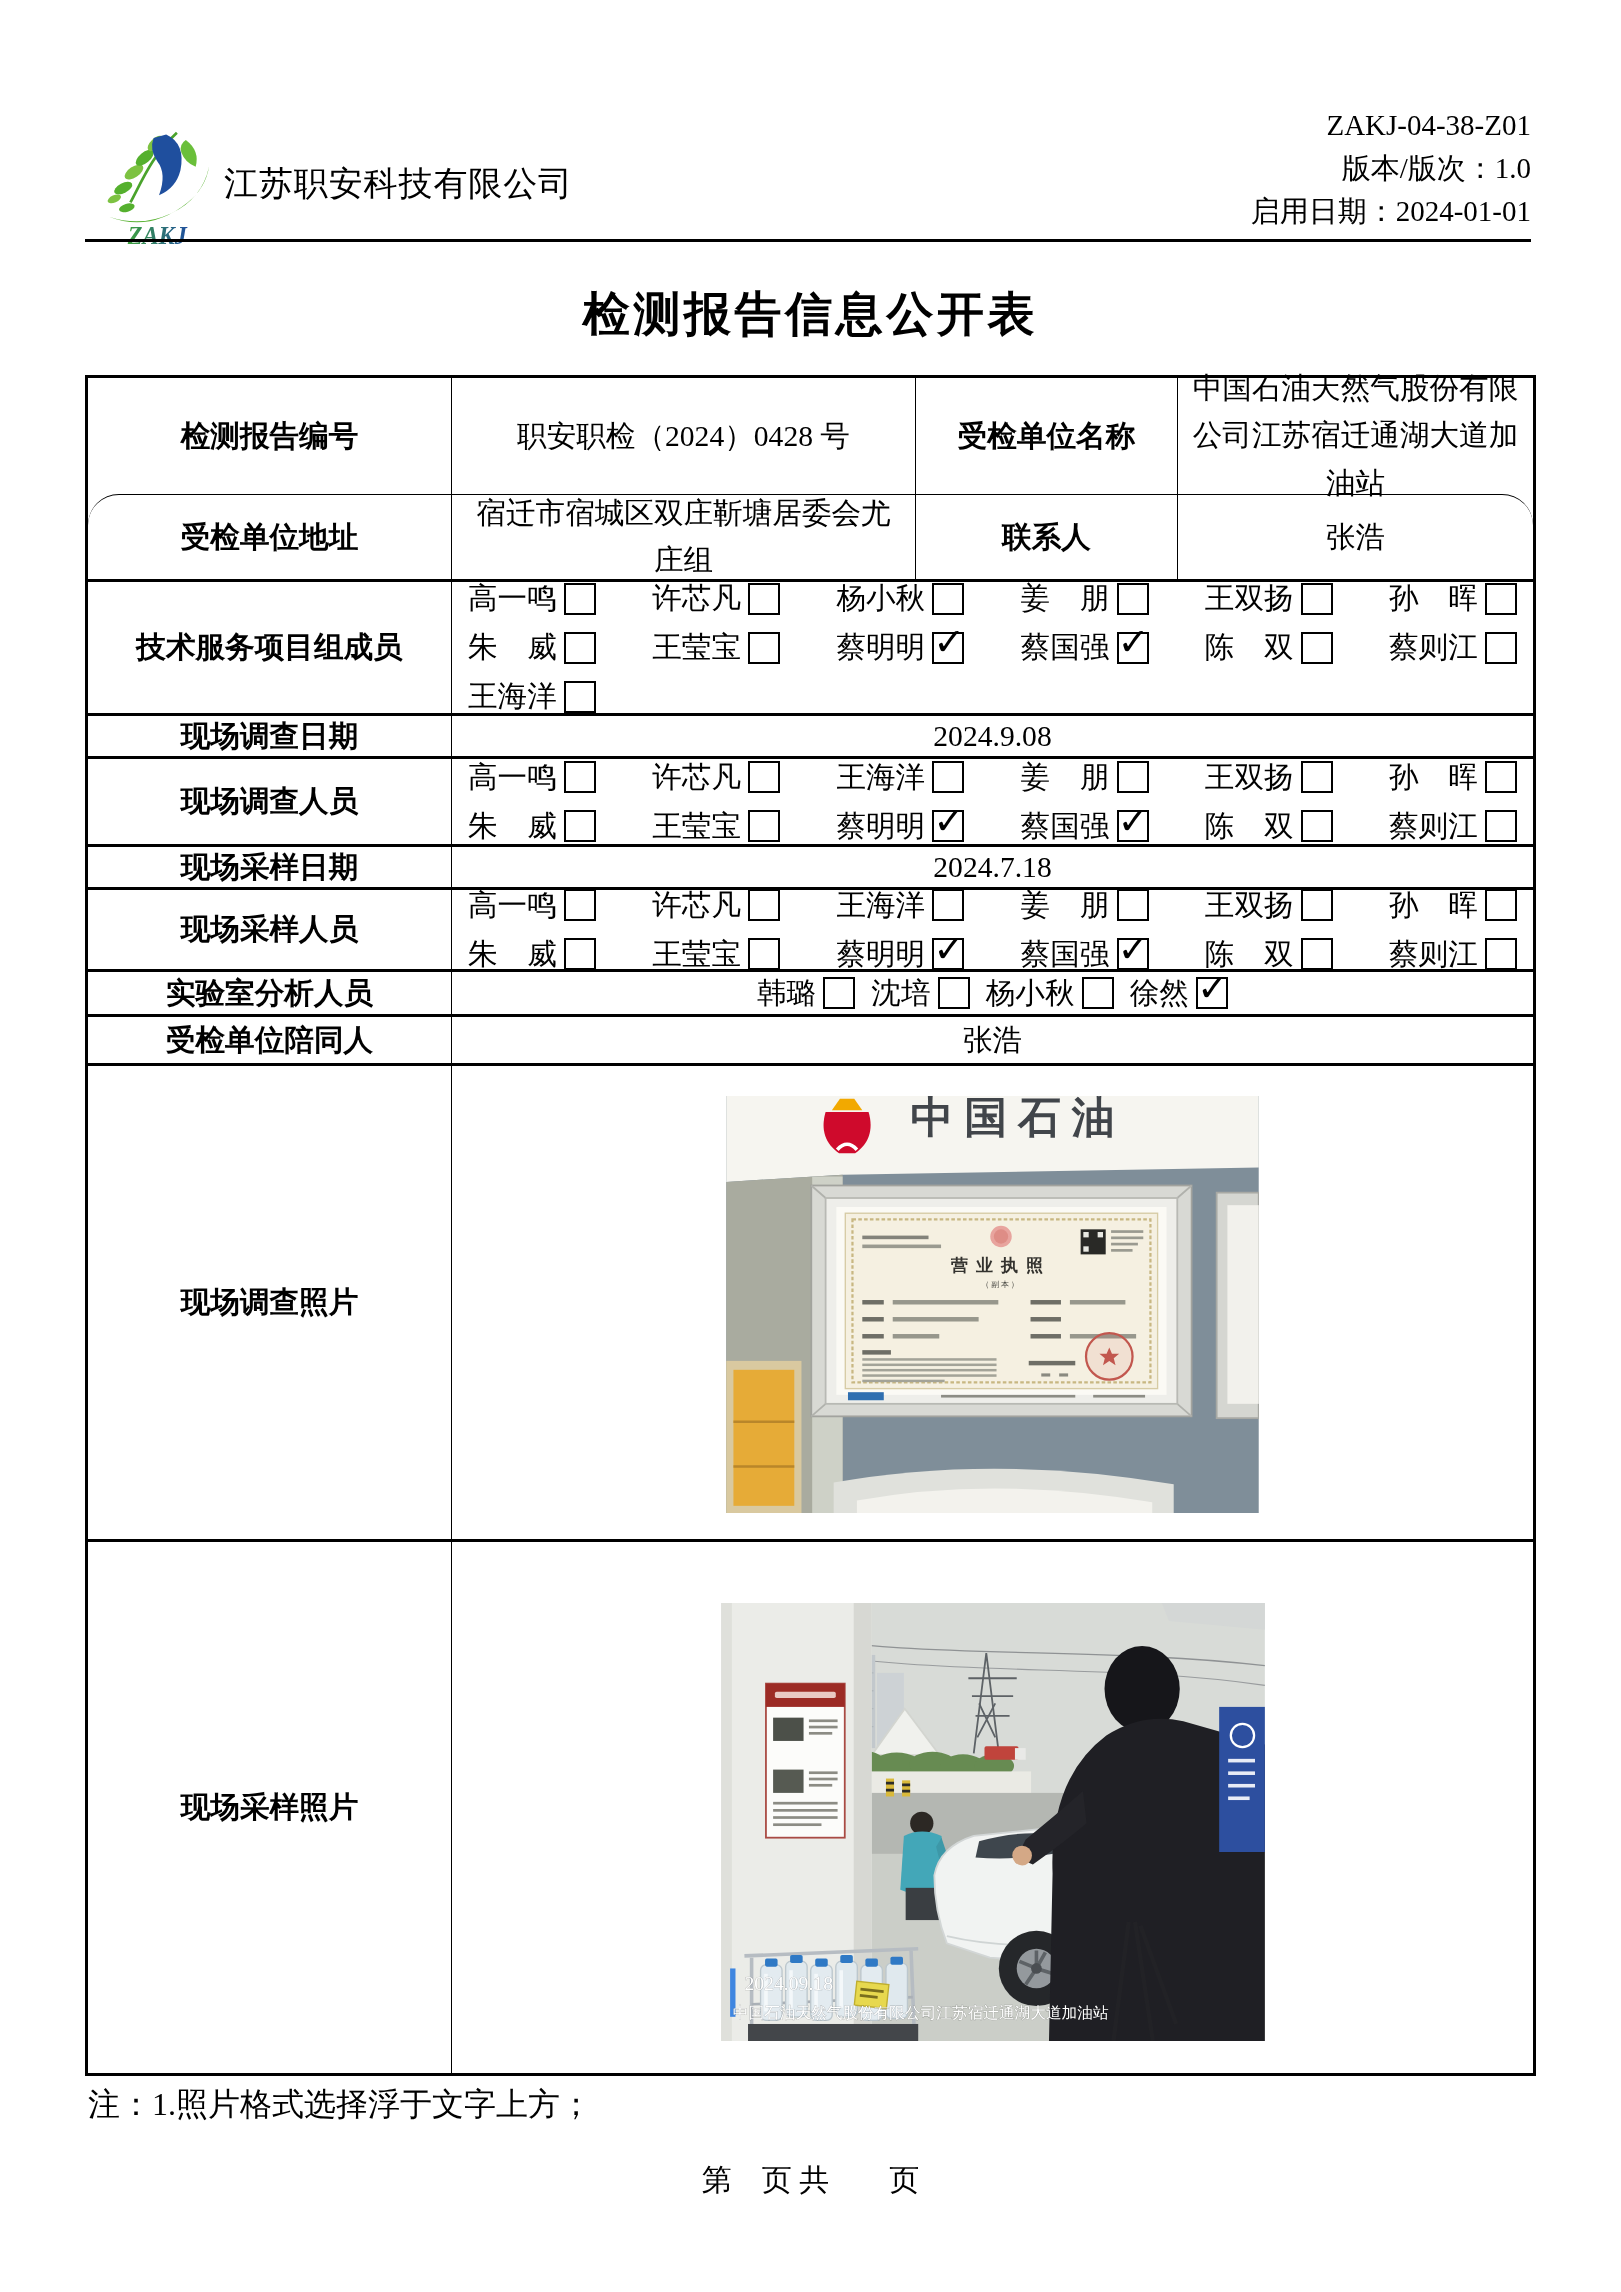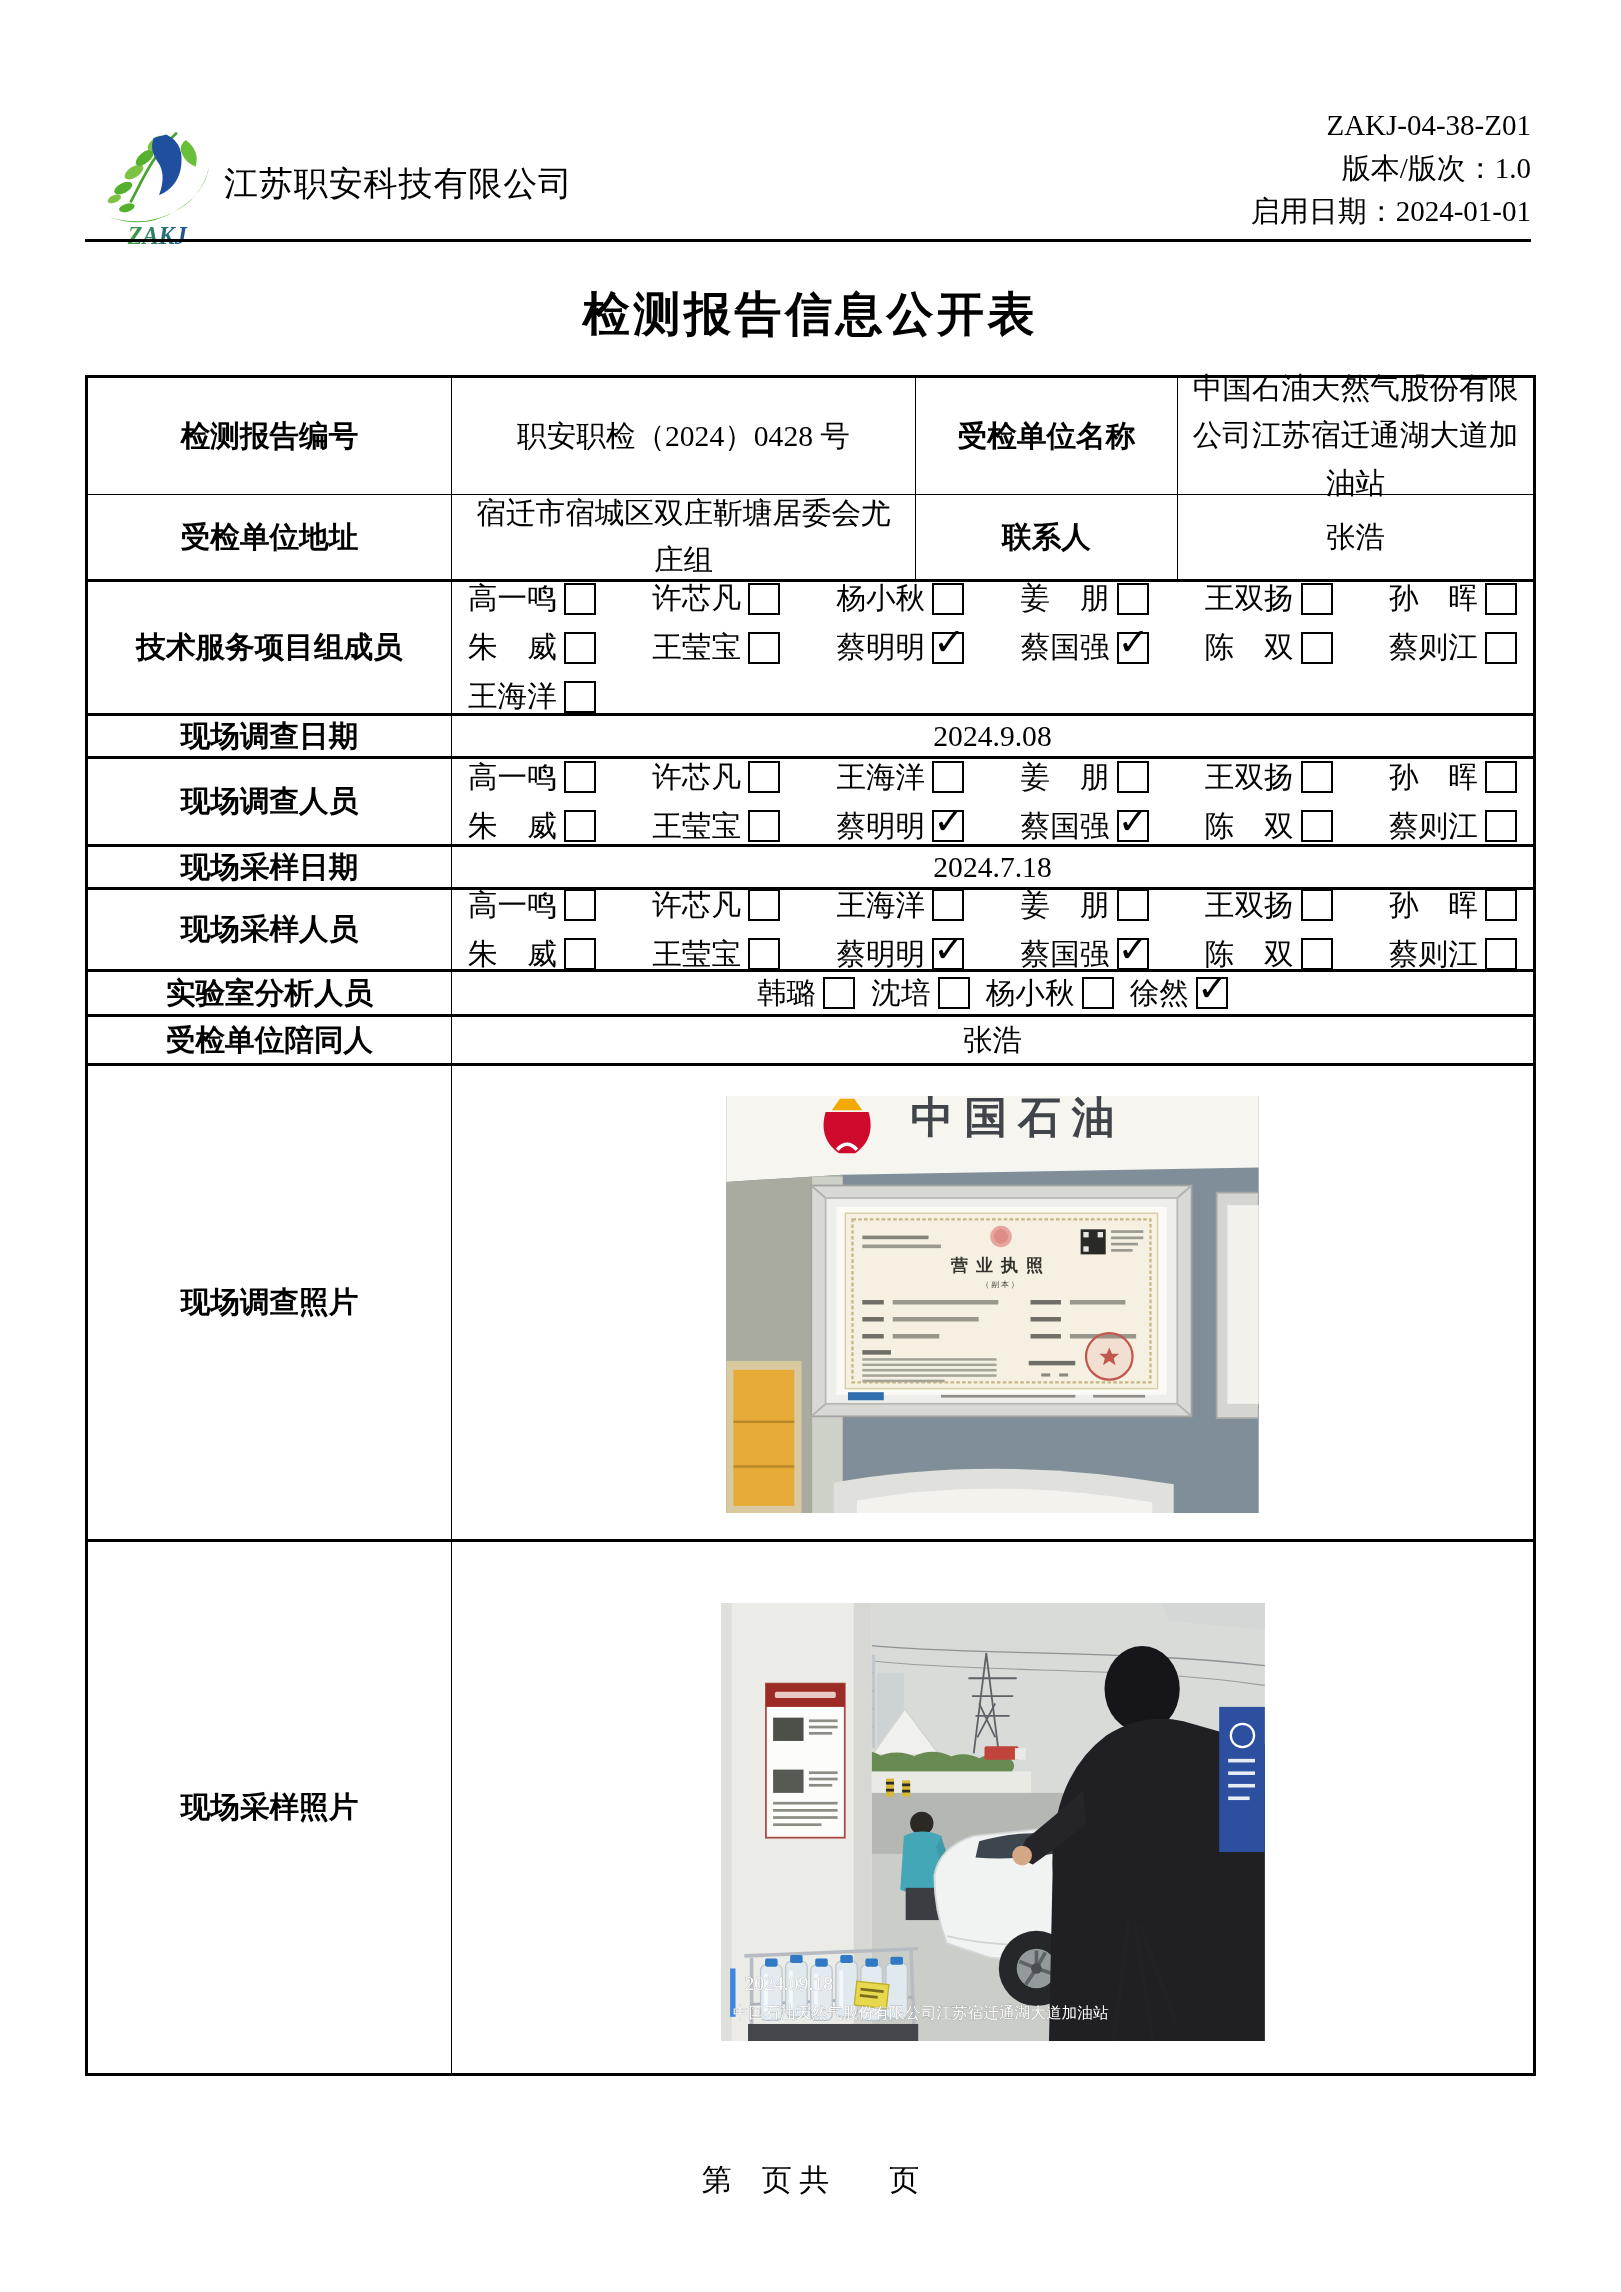--- a/index.html
+++ b/index.html
@@ -9,21 +9,21 @@
   .logo-svg { position:absolute; left:100px; top:113px; width:118px; height:136px; }
   .company-name { position:absolute; left:224px; top:161px; font-size:34px; letter-spacing:0.9px; }
   .hdr-right { position:absolute; right:90px; top:104px; text-align:right; font-size:29px; line-height:43px; }
   .hrule { position:absolute; left:85px; top:239px; width:1446px; height:2.7px; background:#000; }
   .doc-title { position:absolute; left:0; top:283px; width:100%; text-align:center;
                font-size:47px; font-weight:bold; letter-spacing:3.6px; }
   
   .tbl { position:absolute; left:85px; top:375px; width:1451px; border:3.6px solid #000; box-sizing:border-box; background:#fff; }
   .tr { display:flex; box-sizing:border-box; border-top:3.6px solid #000; align-items:stretch; }
   .tr.first { border-top:none; }
-  .tr.thin { border-top:1.8px solid #000; }
+  .tr.thin { border-top:1.8px solid #000;border-radius:31px; }
   .r1{height:116px}.r2{height:85px}.r3{height:134px}.r4{height:43px}.r5{height:88px}
   .r6{height:43px}.r7{height:82px}.r8{height:45px}.r9{height:49px}.r10{height:476px}.r11{height:534px}
   .td { box-sizing:border-box; border-left:1.8px solid #000; display:flex; align-items:center;
         justify-content:center; font-size:29.6px; text-align:center; }
   .td.first { border-left:none; }
   .w1{width:363px; flex:none}.w2{width:464px; flex:none}.w3{width:262px; flex:none}
   .w4{flex:1}.wspan{flex:1}
   .lbl { font-weight:bold; }
   .wrap { padding:3.6px 10.7px; line-height:1.6; }
   
@@ -626,16 +626,17 @@
             <rect x="10" y="408" width="6" height="54" fill="#3f86e0"></rect>
             <text x="26" y="432" font-size="22" fill="#ffffff" stroke="rgba(0,0,0,0.25)" stroke-width="0.8" paint-order="stroke">2024.09.18</text>
             <text x="13" y="463" font-size="17.5" fill="#ffffff" stroke="rgba(0,0,0,0.25)" stroke-width="0.8" paint-order="stroke">中国石油天然气股份有限公司江苏宿迁通湖大道加油站</text>
           </g>
         </svg>
       </div>
     </div>
 
   </div>
 
+  <div class="note">注：1.照片格式选择浮于文字上方；</div>
   <div class="pageline">第　页 共　　页</div>
 
 </div>
 
 
 </body></html>

